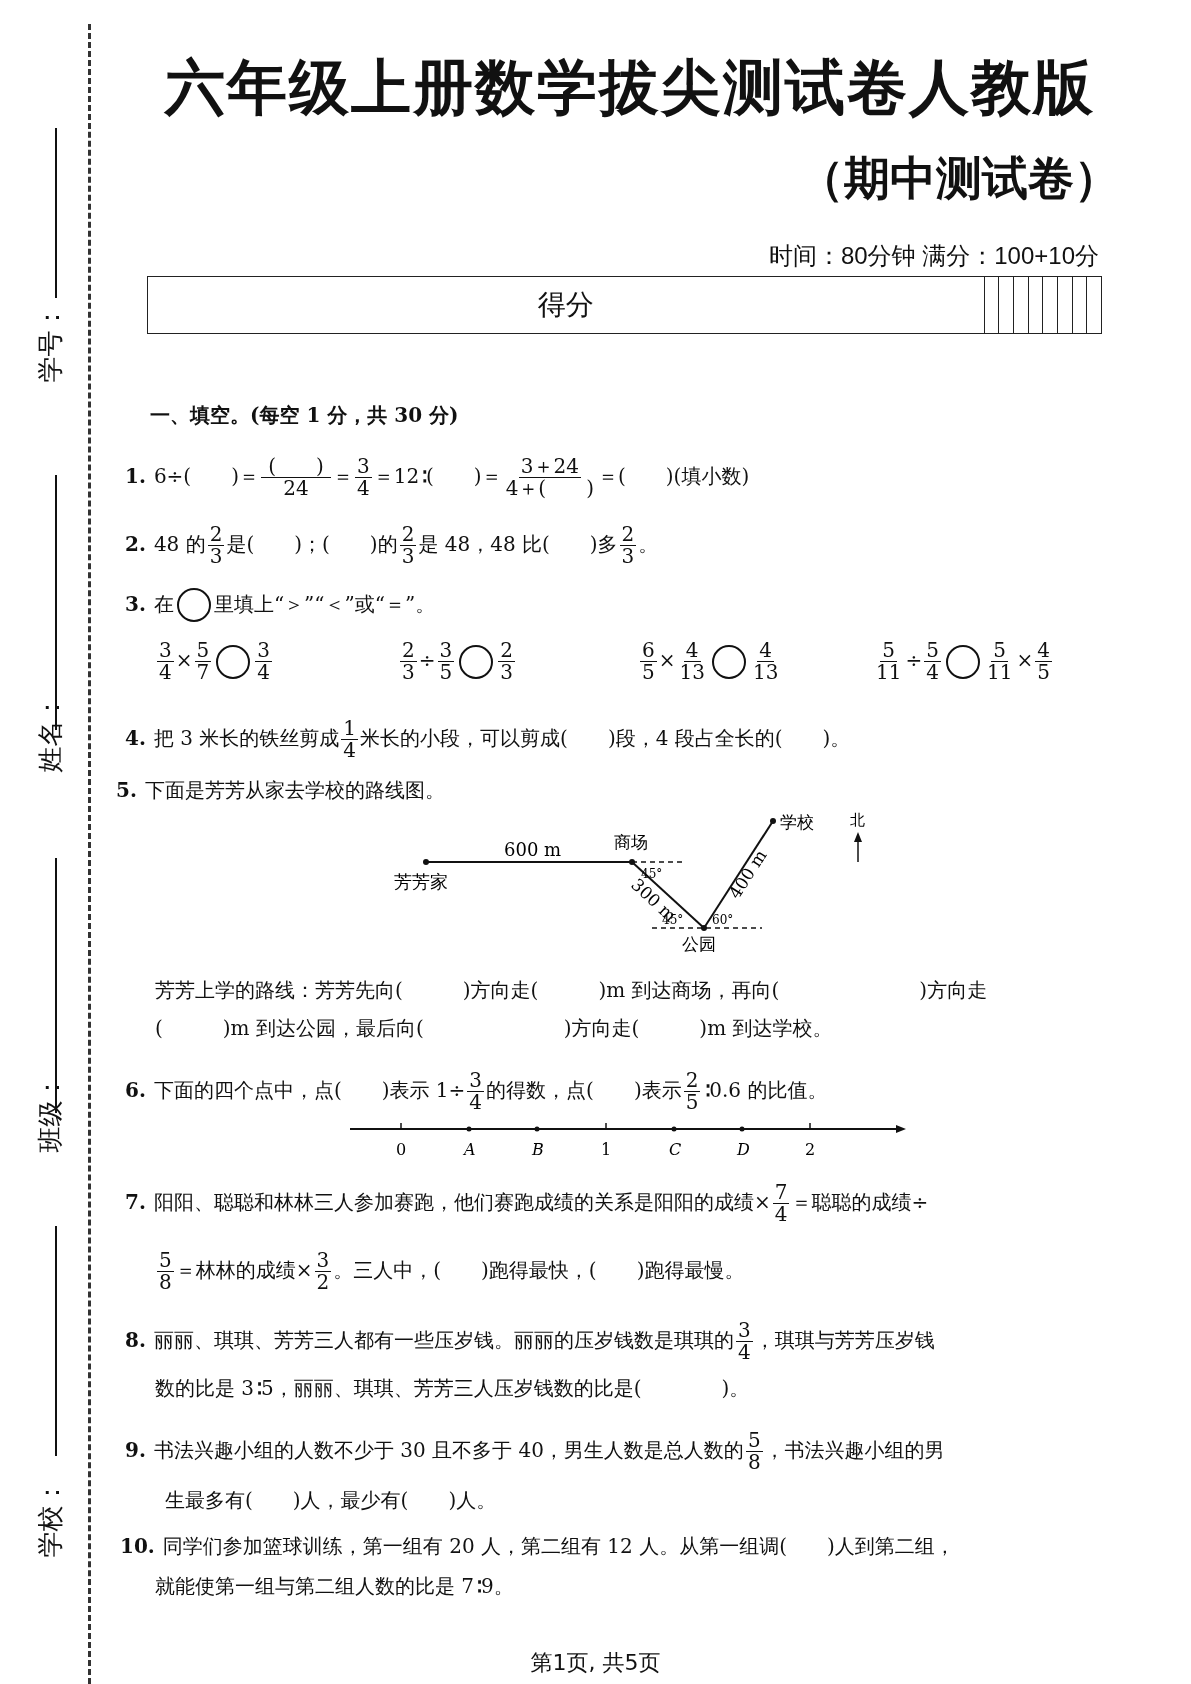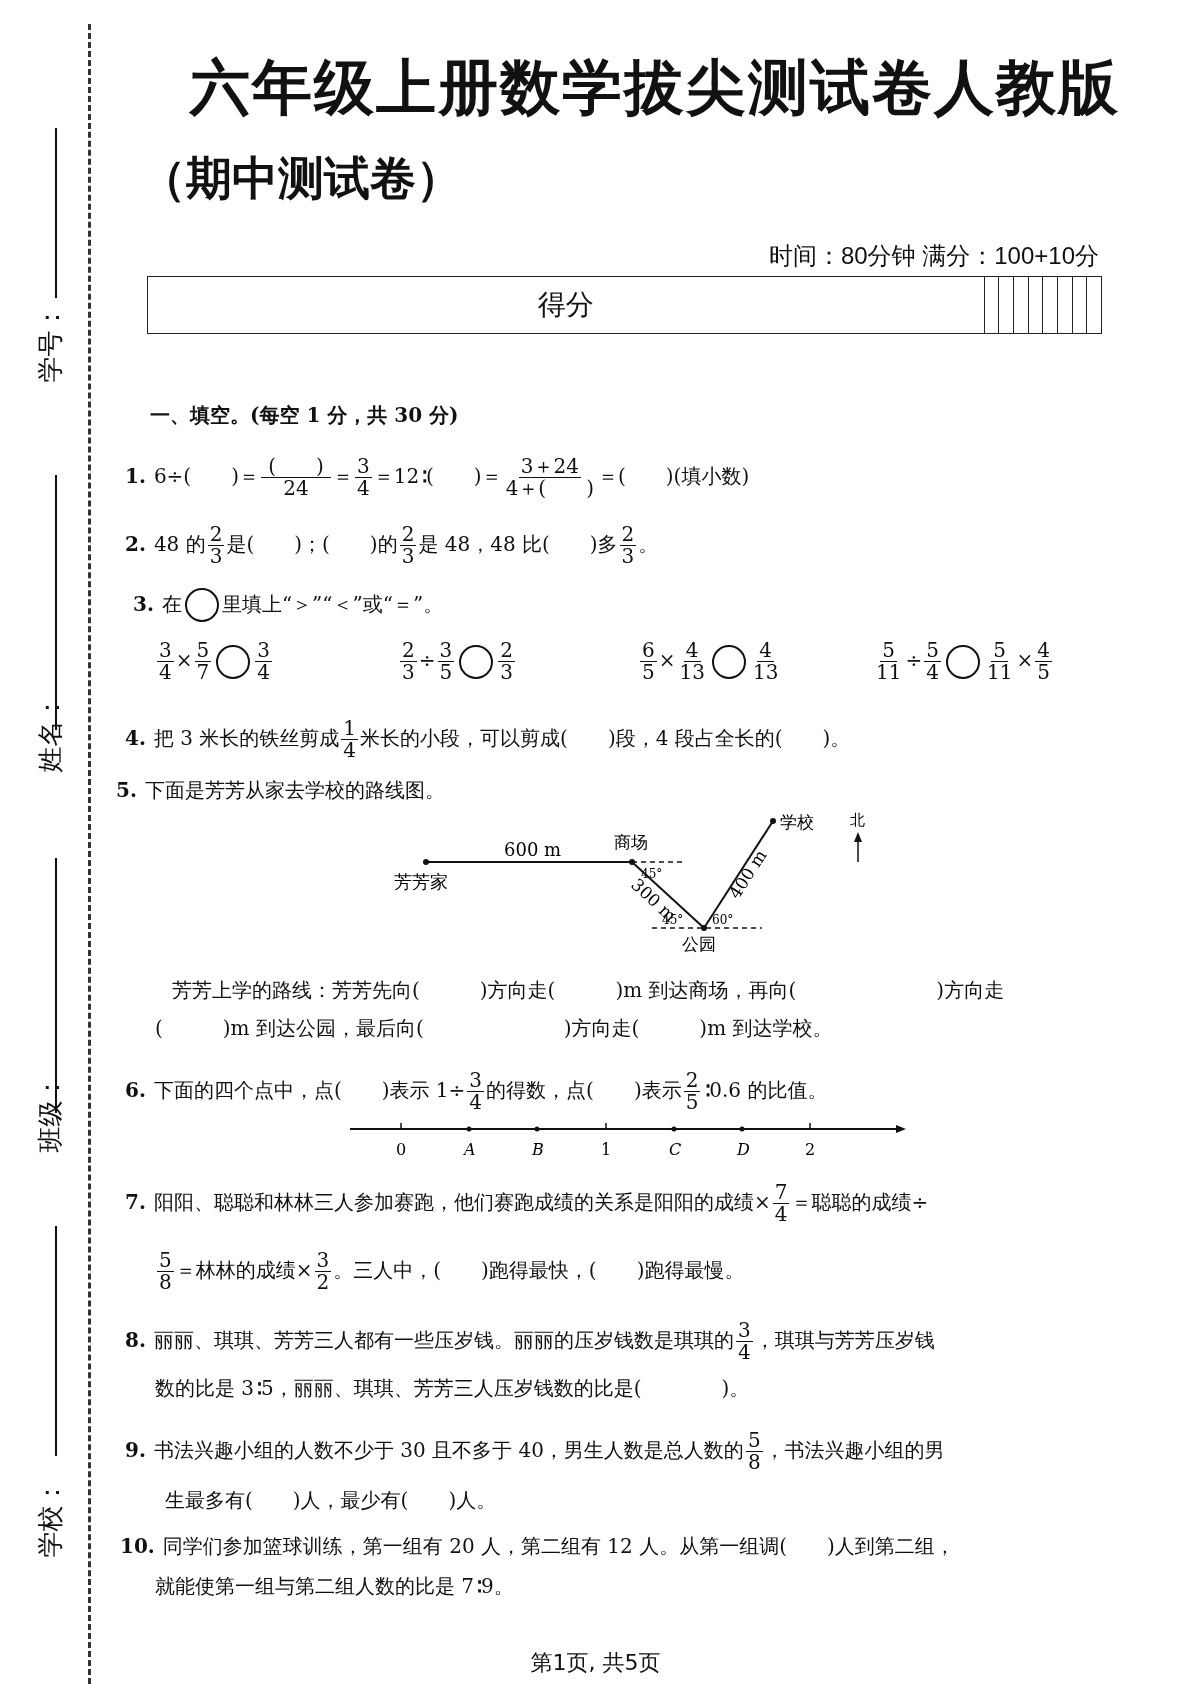--- a/index.html
+++ b/index.html
@@ -4,22 +4,22 @@
 <style>
   * { box-sizing: border-box; margin: 0; padding: 0; }
   html, body { width: 1191px; height: 1684px; background: #ffffff; overflow: hidden; }
   body { position: relative; font-family: "DejaVu Serif", "Liberation Serif", serif; color: #111; }
 
   
   .dash-line { position: absolute; left: 88px; top: 24px; height: 1660px; border-left: 3px dashed #333; }
   .margin-line { position: absolute; left: 55px; border-left: 2px solid #111; }
   .margin-label { position: absolute; left: 30px; width: 40px; font-family: "DejaVu Sans", sans-serif; font-size: 26px; transform: rotate(-90deg); transform-origin: center; white-space: nowrap; text-align: center; }
 
-  .title { position: absolute; left: 140px; top: 48px; width: 980px; text-align: right; font-family: Liberation Sans, sans-serif; font-size: 60px; font-weight: bold; letter-spacing: 2px; }
-  .subtitle { position: absolute; left: 140px; top: 148px; width: 980px; text-align: left; font-family: "DejaVu Sans", sans-serif; font-size: 46px; font-weight: bold; }
+  .title { position: absolute; left: 140px; top: 48px; width: 980px; text-align: center; font-family: Liberation Sans, sans-serif; font-size: 60px; font-weight: bold; letter-spacing: 2px; }
+  .subtitle { position: absolute; left: 140px; top: 148px; width: 980px; text-align: right; font-family: "DejaVu Sans", sans-serif; font-size: 46px; font-weight: bold; }
   .meta { position: absolute; right: 92px; top: 240px; font-family: Liberation Sans, sans-serif; font-size: 24px; }
 
   table.score { position: absolute; left: 147px; top: 276px; width: 955px; border-collapse: collapse; }
   table.score td { border: 1.5px solid #222; height: 57px; text-align: center; font-family: "DejaVu Serif", serif; font-size: 28px; }
 
   .section { position: absolute; left: 125px; top: 402px; font-family: "DejaVu Serif", serif; font-size: 20px; font-weight: bold; margin-left: 25px; }
 
   .q { position: absolute; font-size: 20px; white-space: nowrap; line-height: 1; }
   .qn { font-weight: bold; margin-right: 8px; }
   .frac { display: inline-flex; flex-direction: column; align-items: center; vertical-align: middle; font-size: 20px; line-height: 1.05; margin: 0 2px; }
@@ -85,21 +85,21 @@
       <span class="den">3</span>
     </span><span>是(　　)；(　　)的</span><span class="frac">
       <span class="num">2</span>
       <span class="den">3</span>
     </span><span>是 48，48 比(　　)多</span><span class="frac">
       <span class="num">2</span>
       <span class="den">3</span>
     </span><span>。</span>
 </div>
 
-<div class="q" style="left:125px;top:588px;margin-left:8px;">
+<div class="q" style="left:125px;top:588px;">
   <span class="qn">3.</span><span>在</span><span class="circle"></span><span>里填上“＞”“＜”或“＝”。</span>
 </div>
 <div class="q" style="left:155px;top:640px;">
   <span class="frac">
       <span class="num">3</span>
       <span class="den">4</span>
     </span><span>×</span><span class="frac">
       <span class="num">5</span>
       <span class="den">7</span>
     </span><span class="circle"></span><span class="frac">
@@ -176,21 +176,21 @@
   <text x="261" y="78" font-size="12">45°</text>
   <text x="250" y="86" font-size="17" transform="rotate(43 250 86)">300 m</text>
   <text x="282" y="124" font-size="12">45°</text>
   <text x="332" y="124" font-size="12">60°</text>
   <text x="358" y="100" font-size="17" transform="rotate(-57 358 100)">400 m</text>
   <text x="302" y="150" font-size="17">公园</text>
   <text x="400" y="28" font-size="17">学校</text>
   <text x="470" y="25" font-size="15">北</text>
 </svg>
 
-<div class="q" style="left:172px;top:980px;">芳芳上学的路线：芳芳先向(　　　)方向走(　　　)m 到达商场，再向(　　　　　　　)方向走</div>
+<div class="q" style="left:155px;top:980px;">芳芳上学的路线：芳芳先向(　　　)方向走(　　　)m 到达商场，再向(　　　　　　　)方向走</div>
 <div class="q" style="left:155px;top:1018px;">(　　　)m 到达公园，最后向(　　　　　　　)方向走(　　　)m 到达学校。</div>
 
 <div class="q" style="left:125px;top:1070px;">
   <span class="qn">6.</span><span>下面的四个点中，点(　　)表示 1÷</span><span class="frac">
       <span class="num">3</span>
       <span class="den">4</span>
     </span><span>的得数，点(　　)表示</span><span class="frac">
       <span class="num">2</span>
       <span class="den">5</span>
     </span><span>∶0.6 的比值。</span>

